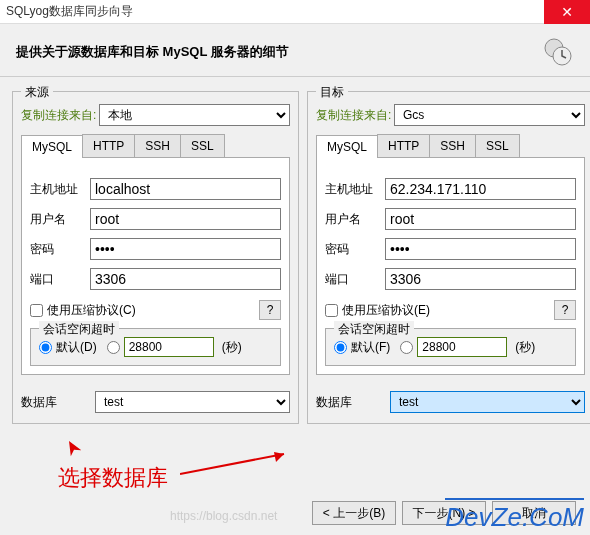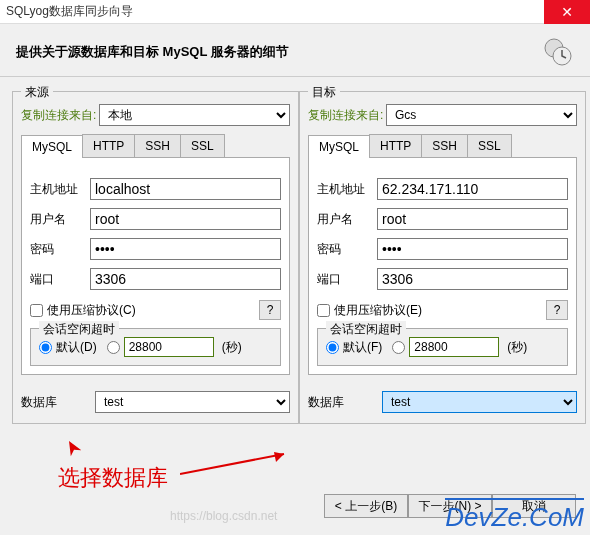--- a/index.html
+++ b/index.html
@@ -3,21 +3,21 @@
 <meta charset="utf-8">
 <style>
 * { box-sizing: border-box; margin: 0; padding: 0; font-family: "Microsoft YaHei", "SimSun", sans-serif; font-size: 12px; }
 body { background: #f0f0f0; width: 590px; height: 535px; overflow: hidden; position: relative; }
 .titlebar { background: #fff; height: 24px; display: flex; align-items: center; padding-left: 6px; border-bottom: 1px solid #ddd; }
 .titlebar .title { flex: 1; color: #333; }
 .close-btn { width: 46px; height: 24px; background: #e81123; color: #fff; display: flex; align-items: center; justify-content: center; font-size: 14px; cursor: pointer; }
 .header { padding: 12px 16px 8px 16px; border-bottom: 1px solid #ccc; background: #f0f0f0; display: flex; align-items: center; }
 .header .htext { font-weight: bold; flex: 1; font-size: 13px; color: #000; }
 .header .hicon { width: 32px; height: 32px; }
-.content { padding: 14px 12px 0 12px; display: flex; gap: 0; position: relative; }
+.content { padding: 14px 12px 0 12px; display: flex; gap: 8px; position: relative; }
 .panel { flex: 1; border: 1px solid #bbb; background: #f0f0f0; padding: 6px 8px 10px 8px; position: relative; }
 .panel .legend { position: absolute; top: -8px; left: 8px; background: #f0f0f0; padding: 0 4px; color: #000; }
 .row { display: flex; align-items: center; margin-top: 6px; }
 .row .lbl { width: 78px; color: #4d7c0f; }
 .row select, .row input[type=text], .row input[type=password] { flex: 1; height: 22px; border: 1px solid #7a7a7a; background: #fff; padding: 0 4px; font-size: 12px; }
 .row select { appearance: auto; }
 .tabs { display: flex; margin-top: 8px; border-bottom: 1px solid #aaa; }
 .tab { padding: 4px 10px; border: 1px solid #aaa; border-bottom: none; background: #e5e5e5; margin-right: -1px; cursor: pointer; }
 .tab.act { background: #fff; position: relative; top: 1px; }
 .tabbody { background: #fff; border: 1px solid #aaa; border-top: none; padding: 20px 8px 8px 8px; }
@@ -29,21 +29,21 @@
 .help { width: 22px; height: 20px; border: 1px solid #aaa; background: #e9e9e9; display: flex; align-items: center; justify-content: center; margin-left: auto; cursor: pointer; }
 .sub { border: 1px solid #aaa; padding: 8px; margin-top: 8px; background: #f0f0f0; position: relative; }
 .sub .slegend { position: absolute; top: -8px; left: 8px; background: #f0f0f0; padding: 0 4px; }
 .radin { display: flex; align-items: center; gap: 4px; }
 .ti { width: 90px; height: 20px; border: 1px solid #4d7c0f; padding: 0 4px; }
 .unit { margin-left: 4px; }
 .dbrow { display: flex; align-items: center; margin-top: 16px; }
 .dbrow .dlbl { width: 74px; }
 .dbrow select { flex: 1; height: 22px; border: 1px solid #7a7a7a; background: #fff; font-size: 12px; padding: 0 4px; }
 .dbrow select.hl { border: 1px solid #0078d7; color: #000; background: #cde8ff; }
-.btns { position: absolute; bottom: 17px; right: 14px; display: flex; }
+.btns { position: absolute; bottom: 10px; right: 14px; display: flex; gap: 6px; }
 .btns button { width: 84px; height: 24px; border: 1px solid #999; background: #e9e9e9; cursor: pointer; font-size: 12px; }
 .ann { position: absolute; color: #d00; font-size: 22px; font-family: "KaiTi","STKaiti",serif; pointer-events: none; }
 .arrow { position: absolute; pointer-events: none; }
 .wm1 { position: absolute; bottom: 12px; left: 170px; color: #ccc; font-size: 12px; pointer-events: none; }
 .wm2 { position: absolute; bottom: 2px; right: 6px; color: #2266cc; font-size: 26px; font-style: italic; font-family: Arial; pointer-events: none; border-top: 2px solid #2266cc; padding-top: 2px; }
 </style>
 </head>
 <body>
 
 <div class="titlebar">

